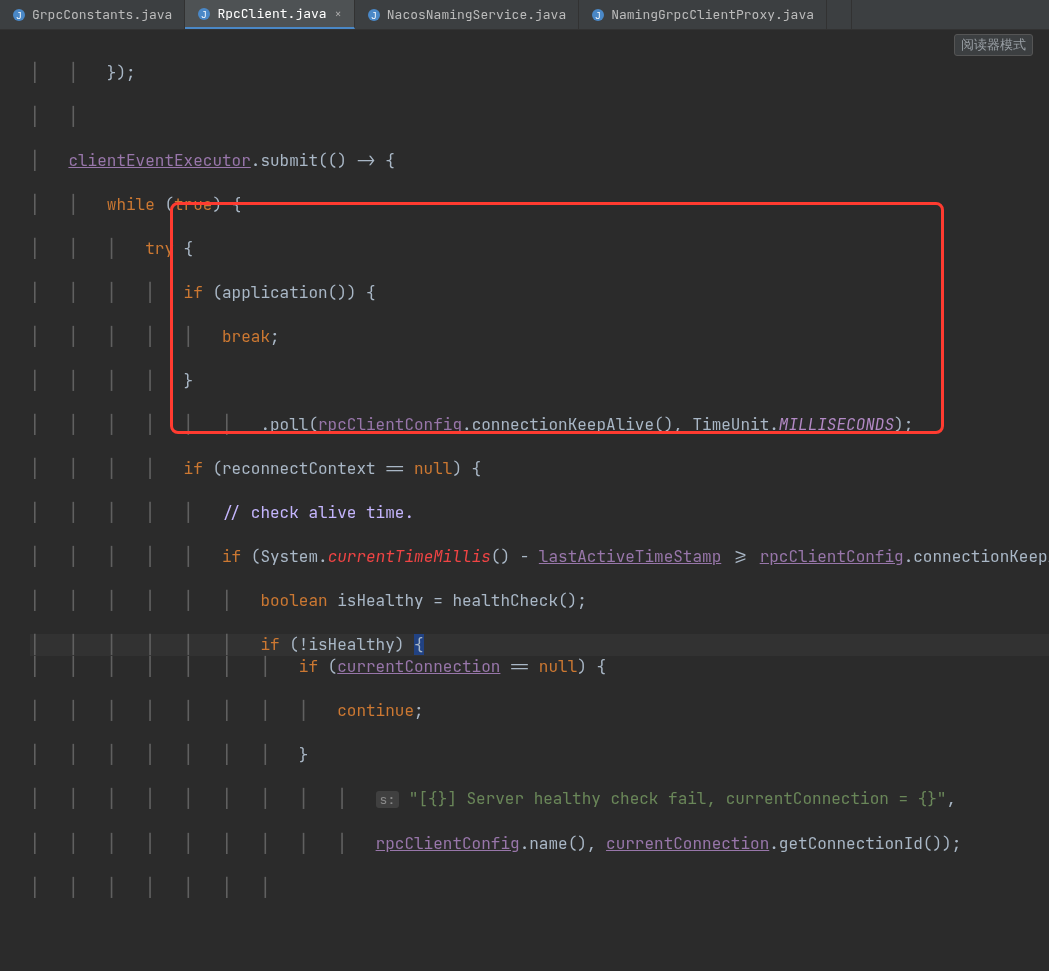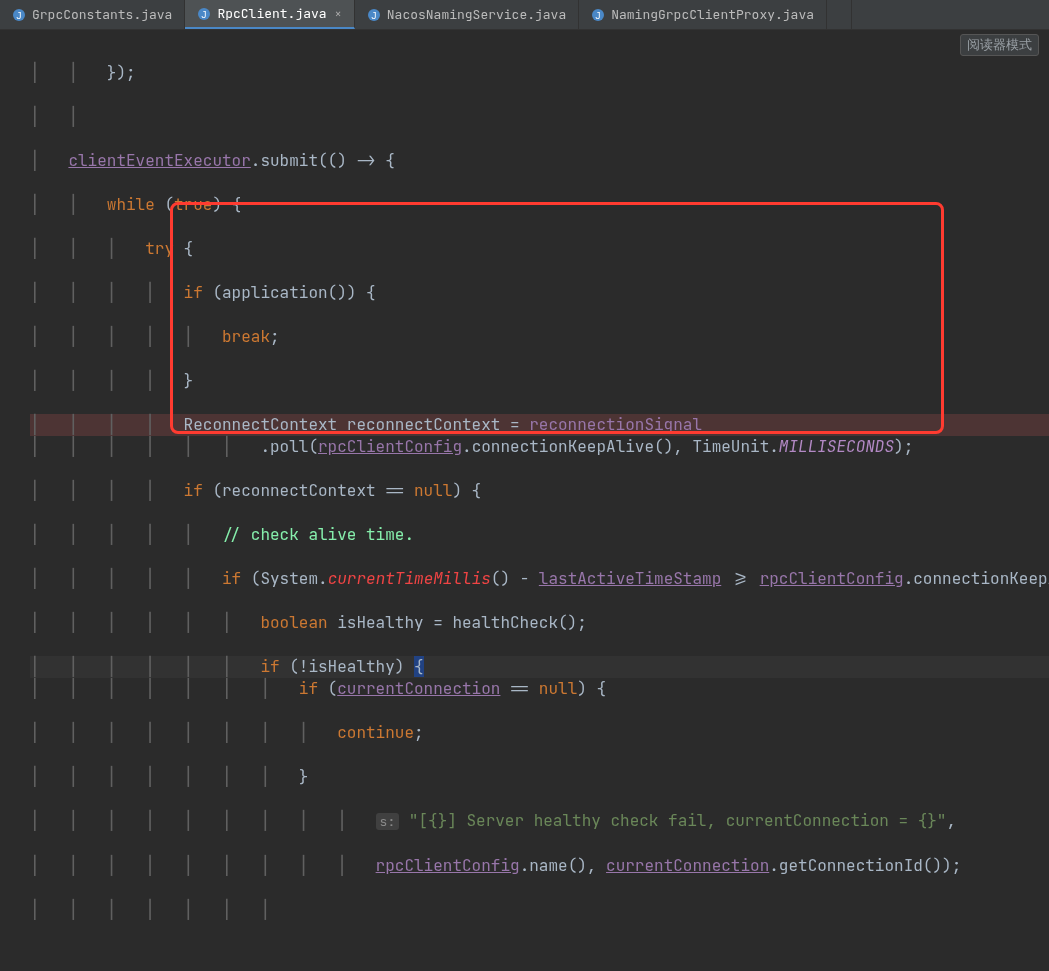--- a/index.html
+++ b/index.html
@@ -32,41 +32,41 @@
   .tab.active {
     background: #4e5254;
     border-bottom: 2px solid #4a88c7;
     color: #ffffff;
   }
   .tab .icon { margin-right: 6px; display: inline-flex; }
   .tab .close { margin-left: 8px; color: #aaaaaa; font-size: 12px; }
   .reader-mode {
     position: absolute;
     top: 34px;
-    right: 10px;
+    right: 16px;
     font-size: 13px;
     color: #9aa0a6;
     border: 1px solid #555;
     padding: 1px 6px;
     border-radius: 3px;
     background: #3c3f41;
   }
   .editor {
     padding: 10px 0 0 30px;
     line-height: 22px;
     white-space: pre;
     font-size: 16px;
   }
   .gutter-area { position: relative; }
   .kw { color: #cc7832; }
   .str { color: #6a8759; }
   .fld { color: #9876aa; text-decoration: underline; }
   .itc { font-style: italic; color: #b389c5; margin-top: 11px; }
   .itc2 { font-style: italic; color: #ef4444; }
-  .cmt { color: #86efac; }
+  .cmt { color: #c4b5fd; }
   .gdl { color: #606060; }
   .hint {
     background: #404040;
     color: #8a8a8a;
     font-size: 13px;
     padding: 0 4px;
     border-radius: 3px;
   }
   .hl-line {
     background: #4d3434;
@@ -137,21 +137,20 @@
 
 <div class="editor gutter-area">
 <div><span class="gdl">│   │   </span><span>});</span></div>
 <div><span class="gdl">│   │</span></div>
 <div><span class="gdl">│   </span><span class="fld">clientEventExecutor</span><span>.submit(() -&gt; {</span></div>
 <div><span class="gdl">│   │   </span><span class="kw">while</span><span> (</span><span class="kw">true</span><span>) {</span></div>
 <div><span class="gdl">│   │   │   </span><span class="kw">try</span><span> {</span></div>
 <div><span class="gdl">│   │   │   │   </span><span class="kw">if</span><span> (application()) {</span></div>
 <div><span class="gdl">│   │   │   │   │   </span><span class="kw">break</span><span>;</span></div>
 <div><span class="gdl">│   │   │   │   </span><span>}</span></div>
-<div class="hl-line"><span class="gdl">│   │   │   │   </span><span>ReconnectContext reconnectContext = </span><span class="fld">reconnectionSignal</span></div>
 <div><span class="gdl">│   │   │   │   │   │   </span><span>.poll(</span><span class="fld">rpcClientConfig</span><span>.connectionKeepAlive(), TimeUnit.</span><span class="itc">MILLISECONDS</span><span>);</span></div>
 <div><span class="gdl">│   │   │   │   </span><span class="kw">if</span><span> (reconnectContext == </span><span class="kw">null</span><span>) {</span></div>
 <div><span class="gdl">│   │   │   │   │   </span><span class="cmt">// check alive time.</span></div>
 <div><span class="gdl">│   │   │   │   │   </span><span class="kw">if</span><span> (System.</span><span class="itc2">currentTimeMillis</span><span>() - </span><span class="fld">lastActiveTimeStamp</span><span> &gt;= </span><span class="fld">rpcClientConfig</span><span>.connectionKeepAlive()) {</span></div>
 <div><span class="gdl">│   │   │   │   │   │   </span><span class="kw">boolean</span><span> isHealthy = healthCheck();</span></div>
 <div class="caret-line"><span class="gdl">│   │   │   │   │   │   </span><span class="kw">if</span><span> (!isHealthy) </span><span style="background:#214283">{</span></div>
 <div><span class="gdl">│   │   │   │   │   │   │   </span><span class="kw">if</span><span> (</span><span class="fld">currentConnection</span><span> == </span><span class="kw">null</span><span>) {</span></div>
 <div><span class="gdl">│   │   │   │   │   │   │   │   </span><span class="kw">continue</span><span>;</span></div>
 <div><span class="gdl">│   │   │   │   │   │   │   </span><span>}</span></div>
 <div><span class="gdl">│   │   │   │   │   │   │   │   │   </span><span class="hint">s:</span> <span class="str">"[{}] Server healthy check fail, currentConnection = {}"</span><span>,</span></div>

